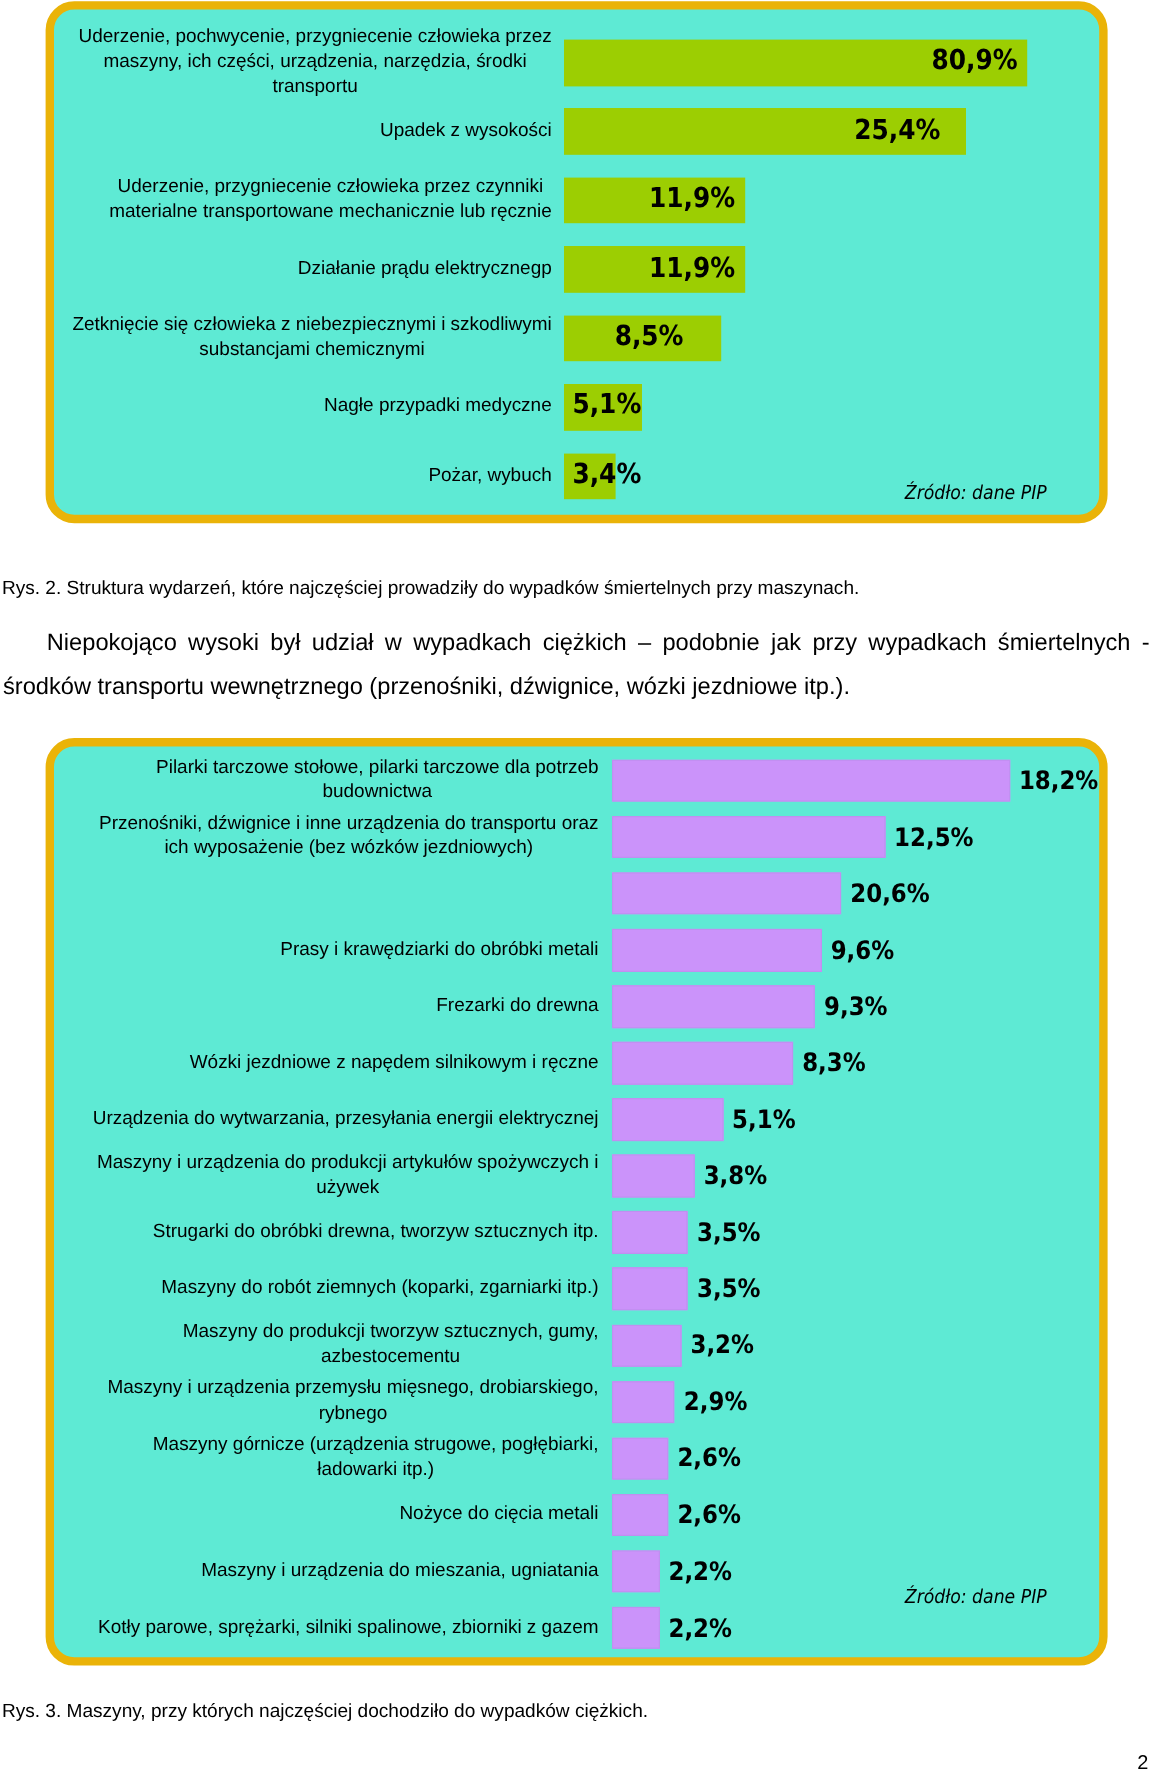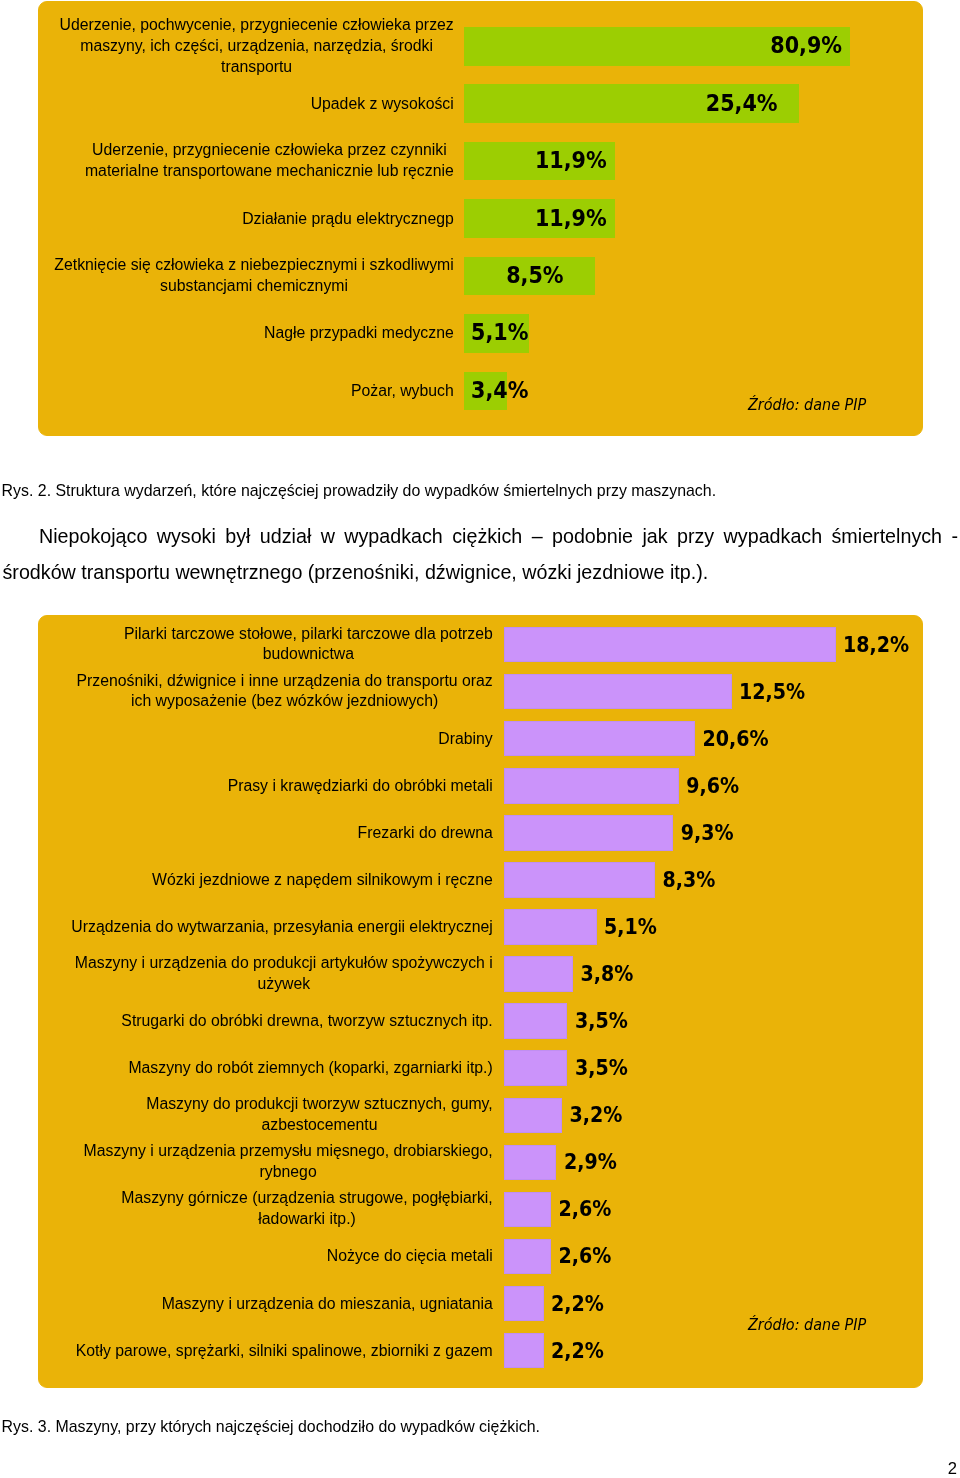--- a/index.html
+++ b/index.html
@@ -1,21 +1,21 @@
 <!DOCTYPE html>
 <html><head>
 <meta charset="utf-8">
 <style>
   html,body{margin:0;padding:0;background:#fff;}
   body{width:960px;height:1478px;position:relative;overflow:hidden;
        font-family:"Liberation Sans",sans-serif;color:#000;
        -webkit-font-smoothing:antialiased;}
   .page{position:absolute;left:0;top:0;width:960px;height:1478px;
         will-change:transform;transform:translateZ(0);}
-  .chartbox{position:absolute;border:1px solid #eab308;border-radius:9px;background:#eab308;box-sizing:border-box;}
+  .chartbox{position:absolute;border:7px solid #eab308;border-radius:24px;background:#5eead4;box-sizing:border-box;}
 
   
   #chart1{left:38px;top:1px;width:885px;height:435px;}
   .c1row{position:absolute;left:0;width:100%;height:38.5px;}
   .c1catw{position:absolute;left:1.5px;width:414px;top:50%;transform:translateY(-50%);text-align:right;}
   .c1cat{display:inline-block;text-align:center;font-size:15.8px;line-height:20.8px;}
   .c1bar{position:absolute;left:425px;top:0;height:38.5px;background:#9CCE02;overflow:visible;}
   .c1val{position:absolute;top:50%;transform:translateY(calc(-50% - 1px));
          font-family:"DejaVu Sans",sans-serif;font-stretch:condensed;
          font-size:23px;font-weight:bold;line-height:1;white-space:nowrap;}
@@ -101,21 +101,20 @@
    <div class="c2catw"><span class="c2cat" style="width:370.2px;">Pilarki tarczowe stołowe, pilarki tarczowe dla potrzeb budownictwa</span></div>
    <div class="c2bar" style="width:332.1px;"></div>
    <span class="c2val" style="left:804.1px;">18,2%</span>
   </div>
   <div class="c2row" style="top:57.9px;">
    <div class="c2catw"><span class="c2cat" style="width:417.7px;">Przenośniki, dźwignice i inne urządzenia do transportu oraz ich wyposażenie (bez wózków jezdniowych)</span></div>
    <div class="c2bar" style="width:228.1px;"></div>
    <span class="c2val" style="left:700.1px;">12,5%</span>
   </div>
   <div class="c2row" style="top:104.9px;">
-   <div class="c2catw"><span class="c2cat" style="width:55.9px;">Drabiny</span></div>
    <div class="c2bar" style="width:191.6px;"></div>
    <span class="c2val" style="left:663.6px;">20,6%</span>
   </div>
   <div class="c2row" style="top:152.0px;">
    <div class="c2catw"><span class="c2cat" style="width:266.6px;">Prasy i krawędziarki do obróbki metali</span></div>
    <div class="c2bar" style="width:175.2px;"></div>
    <span class="c2val" style="left:647.2px;">9,6%</span>
   </div>
   <div class="c2row" style="top:199.1px;">
    <div class="c2catw"><span class="c2cat" style="width:136.7px;">Frezarki do drewna</span></div>

